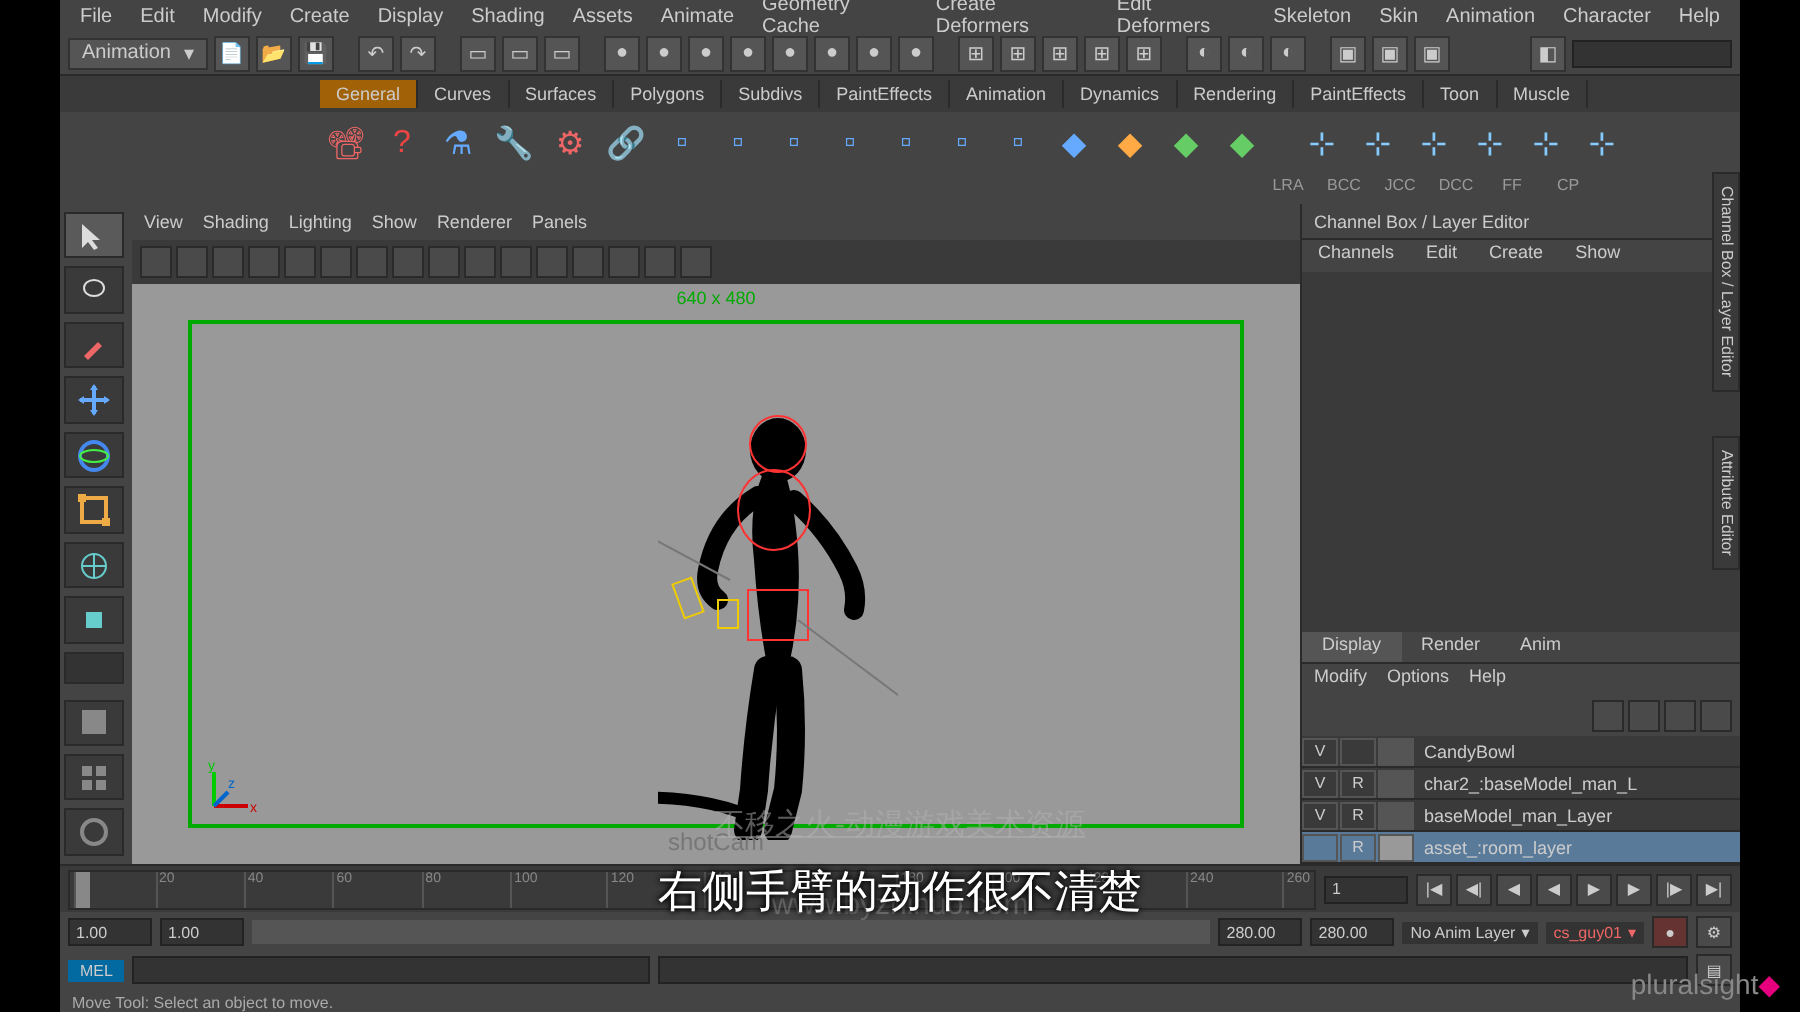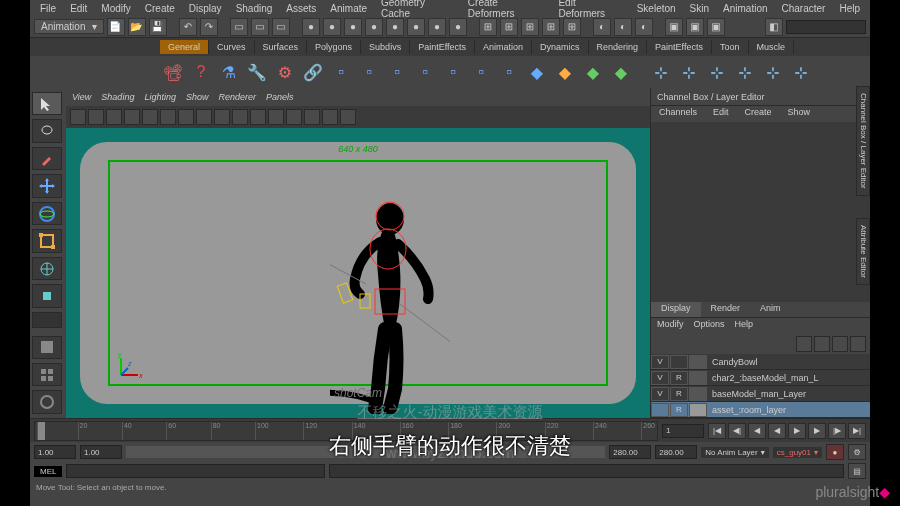--- a/index.html
+++ b/index.html
@@ -14,25 +14,25 @@
 .shelf-tab { padding: 2px 8px; background: #3a3a3a; border-right: 1px solid #2a2a2a; font-size: 9px; }
 .shelf-tab.active { background: #a16207; }
 .shelf-icons { height: 32px; background: #444; display: flex; align-items: center; padding-left: 130px; gap: 2px; }
 .shelf-icon { width: 26px; height: 26px; display: flex; align-items: center; justify-content: center; font-size: 16px; }
 .label-row { height: 14px; background: #444; display: flex; font-size: 8px; color: #999; padding-left: 130px; }
 .label-row span { width: 28px; text-align: center; }
 .main-area { display: flex; height: 330px; }
 .toolbox { width: 36px; background: #444; display: flex; flex-direction: column; padding: 4px 2px; gap: 4px; }
 .tool { width: 30px; height: 30px; background: #3a3a3a; border: 1px solid #2a2a2a; display: flex; align-items: center; justify-content: center; }
 .tool.sel { background: #5a5a5a; }
-.viewport-area { flex: 1; background: #0f766e; display: flex; flex-direction: column; font-style: italic; }
+.viewport-area { flex: 1; background: #bef264; display: flex; flex-direction: column; }
 .panel-menu { height: 18px; background: #444; display: flex; align-items: center; padding: 0 6px; gap: 10px; font-size: 9px; }
 .panel-tools { height: 22px; background: #3a3a3a; display: flex; align-items: center; padding: 0 4px; gap: 2px; }
 .mini-icon { width: 16px; height: 16px; background: #4a4a4a; border: 1px solid #2a2a2a; }
-.viewport { flex: 1; background: #999; position: relative; margin: 14px; border-radius: 27px; }
+.viewport { flex: 1; background: #999; position: relative; margin: 0; }
 .res-gate { position: absolute; left: 28px; top: 18px; right: 28px; bottom: 18px; border: 2px solid #0a0; }
 .res-label { position: absolute; top: 2px; left: 50%; transform: translateX(-50%); color: #0a0; font-size: 9px; }
 .cam-label { position: absolute; bottom: 4px; left: 50%; transform: translateX(-50%); color: #777; font-size: 12px; }
 .axis { position: absolute; bottom: 24px; left: 36px; width: 30px; height: 30px; }
 .char { position: absolute; left: 45%; top: 20%; width: 120px; height: 220px; }
 .side-panel { width: 220px; background: #444; display: flex; flex-direction: column; border-left: 1px solid #2a2a2a; }
 .side-title { height: 18px; padding: 2px 6px; display: flex; justify-content: space-between; align-items: center; border-bottom: 1px solid #2a2a2a; font-size: 9px; }
 .side-tabs { display: flex; height: 16px; font-size: 9px; }
 .side-tab { padding: 1px 8px; }
 .channel-area { flex: 1; background: #3a3a3a; }
@@ -55,21 +55,21 @@
 .ts-ticks span { border-left: 1px solid #555; padding-left: 1px; }
 .ts-cursor { position: absolute; left: 2px; top: 0; width: 8px; height: 100%; background: #888; }
 .playback { display: flex; gap: 2px; padding: 0 4px; }
 .pb-btn { width: 18px; height: 16px; background: #4a4a4a; border: 1px solid #2a2a2a; display: flex; align-items: center; justify-content: center; font-size: 8px; }
 .rangeslider { height: 20px; display: flex; align-items: center; background: #444; gap: 4px; padding: 0 4px; }
 .range-field { width: 42px; height: 14px; background: #333; border: 1px solid #222; padding: 0 3px; font-size: 8px; display: flex; align-items: center; }
 .range-track { flex: 1; height: 12px; background: #333; position: relative; }
 .range-bar { position: absolute; left: 0; width: 100%; height: 100%; background: #555; }
 .anim-field { background: #333; padding: 1px 4px; font-size: 8px; display: flex; align-items: center; gap: 3px; }
 .cmd-line { height: 18px; display: flex; align-items: center; background: #444; padding: 0 4px; gap: 4px; }
-.cmd-label { background: #000000; padding: 1px 6px; font-size: 8px; }
+.cmd-label { background: #0369a1; padding: 1px 6px; font-size: 8px; }
 .cmd-input { flex: 1; height: 14px; background: #333; border: 1px solid #222; }
 .status-line { height: 14px; background: #444; padding: 0 6px; font-size: 8px; color: #aaa; display: flex; align-items: center; }
 .subtitle { position: absolute; bottom: 45px; left: 50%; transform: translateX(-50%); color: #fff; font-size: 22px; text-shadow: 0 0 3px #000, 0 0 3px #000; font-family: "Microsoft YaHei", sans-serif; z-index: 10; }
 .watermark1 { position: absolute; bottom: 84px; left: 50%; transform: translateX(-50%); color: rgba(180,180,180,0.5); font-size: 15px; font-family: "Microsoft YaHei", sans-serif; z-index: 9; text-decoration: underline; }
 .watermark2 { position: absolute; bottom: 45px; left: 50%; transform: translateX(-50%); color: rgba(160,160,160,0.4); font-size: 15px; z-index: 8; }
 .brand { position: absolute; bottom: 6px; right: 10px; color: #888; font-size: 14px; z-index: 10; }
 </style>
 </head>
 <body>
 
@@ -170,20 +170,29 @@
     <div class="shelf-icon" style="color:#fa4">◆</div>
     <div class="shelf-icon" style="color:#6c6">◆</div>
     <div class="shelf-icon" style="color:#6c6">◆</div>
     <div style="width:10px"></div>
     <div class="shelf-icon" style="color:#8cf">⊹</div>
     <div class="shelf-icon" style="color:#8cf">⊹</div>
     <div class="shelf-icon" style="color:#8cf">⊹</div>
     <div class="shelf-icon" style="color:#8cf">⊹</div>
     <div class="shelf-icon" style="color:#8cf">⊹</div>
     <div class="shelf-icon" style="color:#8cf">⊹</div>
+  </div>
+  <div class="label-row">
+    <div style="width:470px"></div>
+    <span>LRA</span>
+    <span>BCC</span>
+    <span>JCC</span>
+    <span>DCC</span>
+    <span>FF</span>
+    <span>CP</span>
   </div>
 
   <div class="main-area">
     <div class="toolbox">
       <div class="tool sel">
           <svg width="16" height="16">
             <path d="M2 2 L2 14 L5 11 L8 15 L10 14 L7 10 L11 10 Z" fill="#ddd"></path>
           </svg>
         </div>
       <div class="tool">

